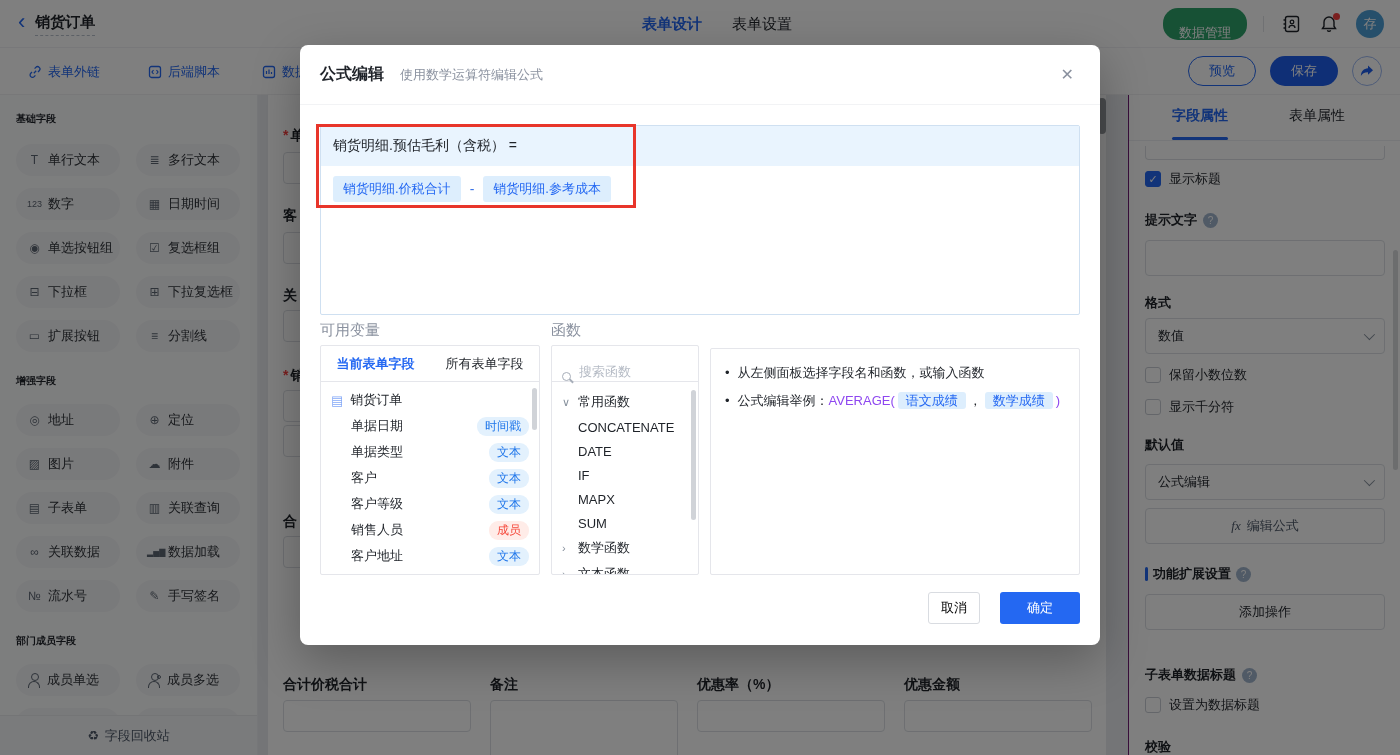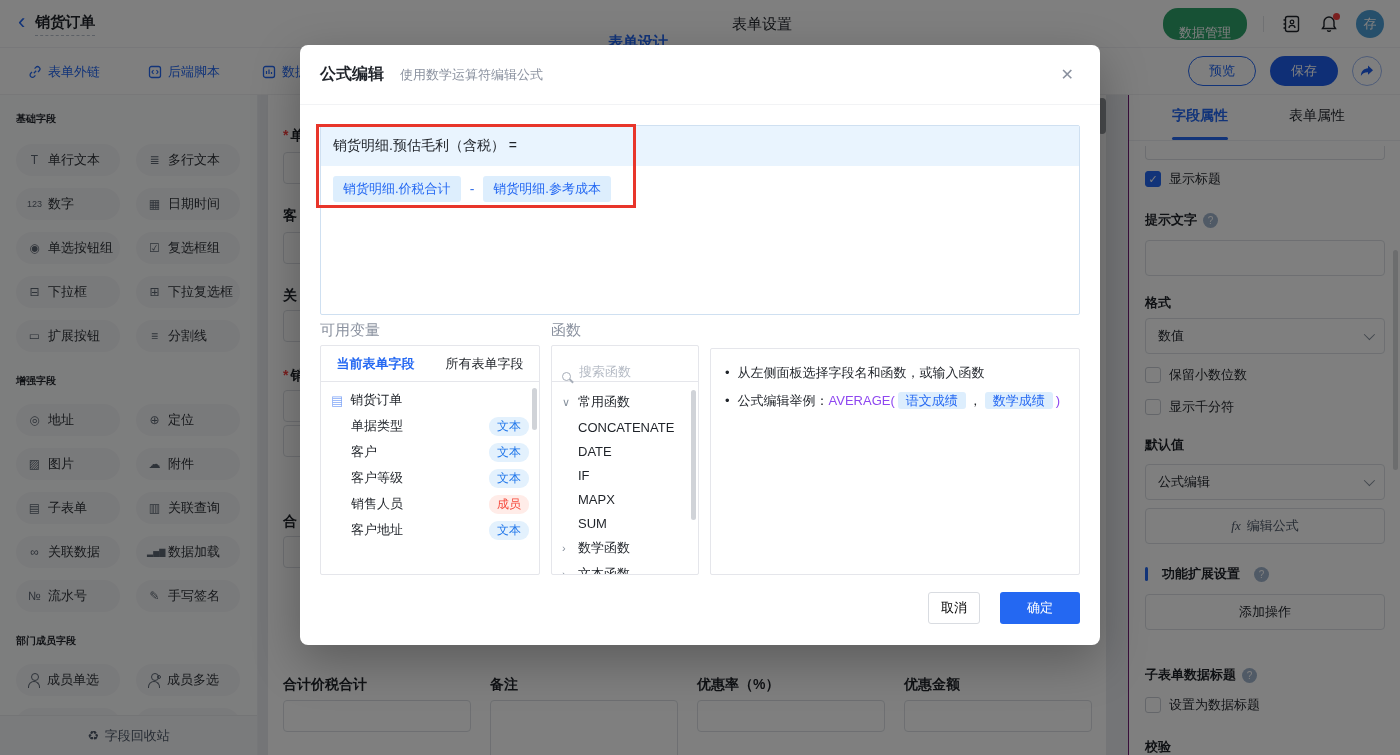--- a/index.html
+++ b/index.html
@@ -57,21 +57,21 @@
   .insp-div { position:absolute; left:0; top:45px; width:272px; height:1px; background:#eceef2; }
   .insp-lbl { position:absolute; left:16px; font-size:13px; font-weight:700; display:flex; align-items:center; gap:6px; }
   .help { width:15px; height:15px; border-radius:50%; background:#a0b4cc; color:#fff; font-size:10px; font-weight:400; display:flex; align-items:center; justify-content:center; }
   .insp-input { position:absolute; left:16px; width:240px; background:#fff; border:1px solid #dcdfe4; border-radius:4px; }
   .insp-select { position:absolute; left:16px; width:240px; height:36px; border:1px solid #dcdfe4; border-radius:4px; background:#fff; display:flex; align-items:center; padding:0 12px; font-size:13px; cursor:pointer; }
   .chev { width:8px; height:8px; border-right:1.5px solid #86909c; border-bottom:1.5px solid #86909c; transform:rotate(45deg) translateY(-2px); margin-left:auto; }
   .chk-row { position:absolute; left:16px; display:flex; align-items:center; gap:8px; font-size:13px; cursor:pointer; }
   .cbox { width:16px; height:16px; border:1px solid #c9cdd4; border-radius:3px; background:#fff; flex:none; }
   .cbox.on { background:#2468f2; border-color:#2468f2; color:#fff; font-size:11px; line-height:15px; text-align:center; }
   .btn-line { position:absolute; left:16px; width:240px; height:36px; border:1px solid #dcdfe4; border-radius:4px; background:#fff; font-size:13px; color:#4e5969; cursor:pointer; }
-  .sec-h { position:absolute; left:16px; display:flex; align-items:center; gap:14px; font-size:13px; font-weight:700; }
+  .sec-h { position:absolute; left:16px; display:flex; align-items:center; gap:5px; font-size:13px; font-weight:700; }
   .sec-bar { width:3px; height:14px; background:#2468f2; border-radius:2px; }
   .insp-thumb { position:absolute; right:2px; top:155px; width:5px; height:220px; background:#d8dadd; border-radius:3px; }
   .fx { font-style:italic; font-family:"Liberation Serif","DejaVu Serif",serif; margin-right:6px; }
 
   
   .overlay { position:absolute; inset:0; background:rgba(0,0,0,0.5); z-index:40; }
   .modal { position:absolute; left:300px; top:45px; width:800px; height:600px; background:#fff; border-radius:8px; box-shadow:0 16px 48px rgba(0,0,0,.28); z-index:50; }
   .m-head { position:absolute; left:0; top:0; width:100%; height:60px; border-bottom:1px solid #f2f3f5; display:flex; align-items:center; padding:0 20px; }
   .m-title { font-size:16px; font-weight:700; }
   .m-sub { font-size:13px; color:#8a919f; margin-left:16px; }
@@ -116,21 +116,21 @@
 </head>
 <body>
 
 <div class="app">
 
   <header class="navbar">
     <div class="nav-left">
       <span class="back-ico">‹</span>
       <span class="nav-title">销货订单</span>
     </div>
-    <span class="nav-tab active" style="left:608px;margin-top:18px;">表单设计</span>
+    <span class="nav-tab active" style="left:642px;">表单设计</span>
     <span class="nav-tab" style="left:732px;">表单设置</span>
     <div class="nav-right">
       <button class="btn-green">数据管理</button>
       <span class="v-div"></span>
       <span class="icon-btn">
         <svg width="20" height="20" viewBox="0 0 20 20">
             <rect x="4.5" y="2.5" width="13" height="15" rx="2" fill="none" stroke="#1f2329" stroke-width="1.4"></rect>
             <path d="M4.5 6H2.5 M4.5 10H2.5 M4.5 14H2.5" stroke="#1f2329" stroke-width="1.4"></path>
             <circle cx="11" cy="8" r="1.8" fill="none" stroke="#1f2329" stroke-width="1.3"></circle>
             <path d="M8 14c0-1.6 1.3-2.6 3-2.6s3 1 3 2.6" fill="none" stroke="#1f2329" stroke-width="1.3"></path>
@@ -399,20 +399,24 @@
       <div class="vtabs">
         <span class="vtab active">当前表单字段</span>
         <span class="vtab">所有表单字段</span>
       </div>
       <div style="padding-top:5px;">
         <div class="vrow">
           <span class="doc-ico">▤</span>
           <span class="name">销货订单</span>
         </div>
         <div class="vrow child">
+            <span class="name">单据日期</span>
+            <span class="badge blue">时间戳</span>
+          </div>
+        <div class="vrow child">
             <span class="name">单据类型</span>
             <span class="badge blue">文本</span>
           </div>
         <div class="vrow child">
             <span class="name">客户</span>
             <span class="badge blue">文本</span>
           </div>
         <div class="vrow child">
             <span class="name">客户等级</span>
             <span class="badge blue">文本</span>

